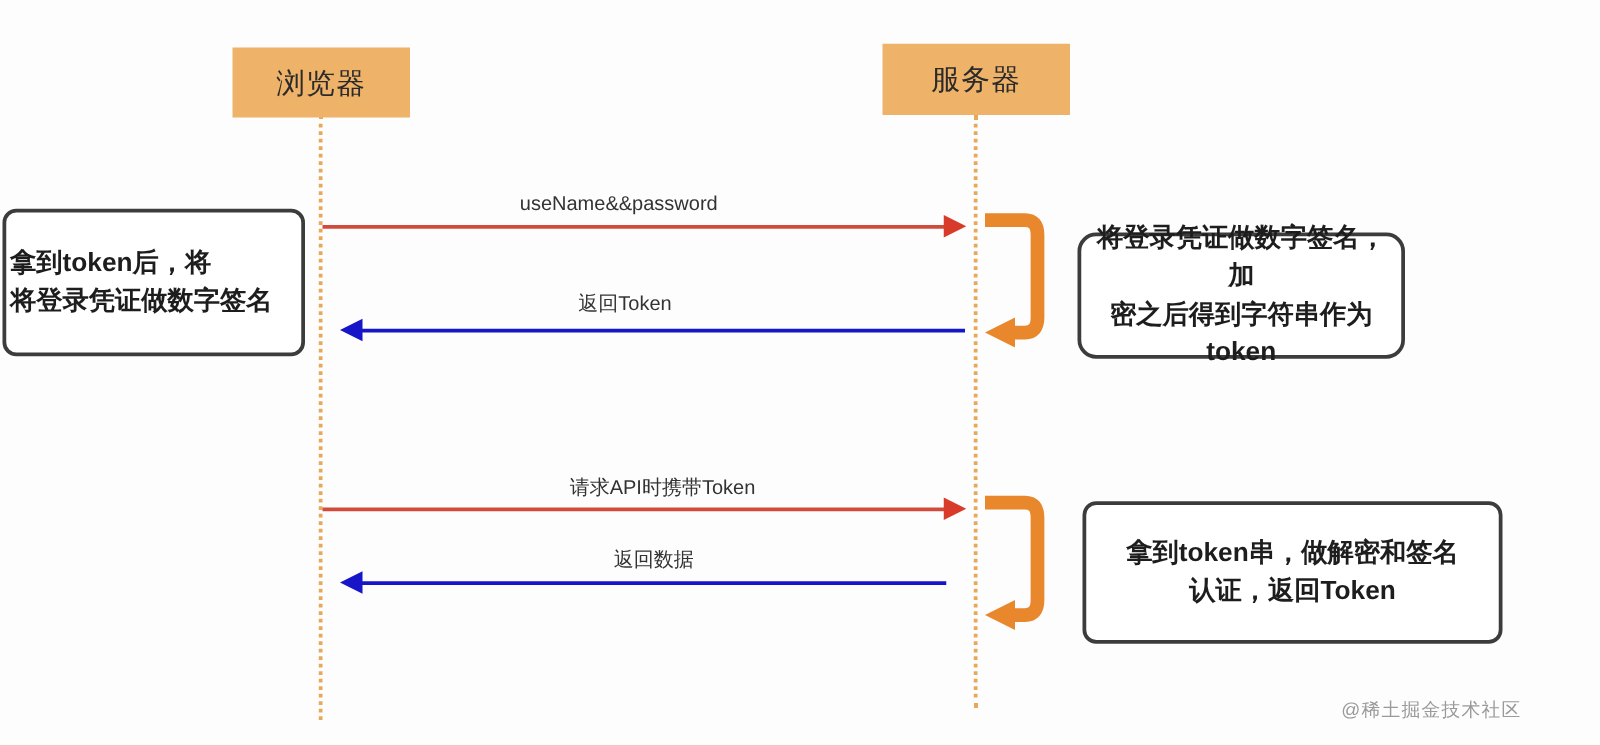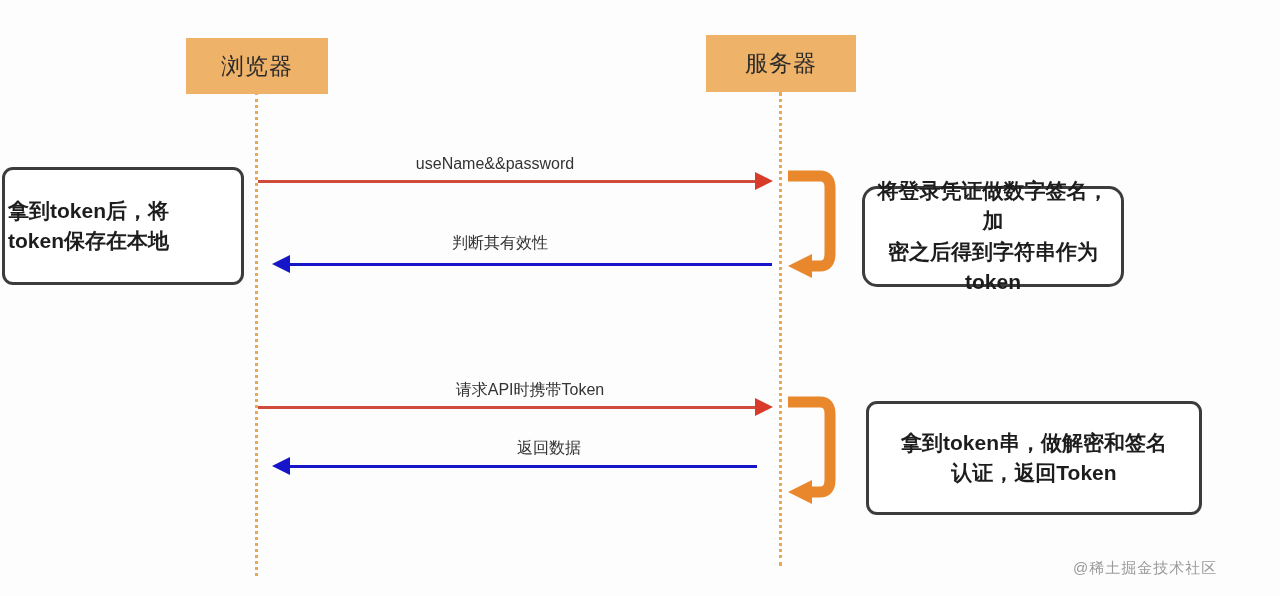--- a/index.html
+++ b/index.html
@@ -126,33 +126,33 @@
   <div class="participant" style="left:706px; top:35px; width:150px; height:57px;">
     <span>服务器</span>
   </div>
 
   <div class="msg-label" style="left:380px; top:155px; width:230px;">useName&amp;&amp;password</div>
   <div class="msg red" style="left:258px; top:180px; width:515px;">
     <div class="shaft" style="width:500px;"></div>
     <div class="head" style="left:497px;"></div>
   </div>
 
-  <div class="msg-label" style="left:415px; top:233px; width:170px;">判断其有效性</div>
+  <div class="msg-label" style="left:415px; top:233px; width:170px;">返回Token</div>
   <div class="msg blue" style="left:272px; top:263px; width:500px;">
     <div class="shaft" style="left:15px; width:485px;"></div>
     <div class="head" style="left:0px;"></div>
   </div>
 
   <div class="msg-label" style="left:410px; top:380px; width:240px;">请求API时携带Token</div>
   <div class="msg red" style="left:258px; top:406px; width:515px;">
     <div class="shaft" style="width:500px;"></div>
     <div class="head" style="left:497px;"></div>
   </div>
 
-  <div class="msg-label" style="left:464px; top:438px; width:170px;">返回数据</div>
+  <div class="msg-label" style="left:438px; top:438px; width:170px;">返回数据</div>
   <div class="msg blue" style="left:272px; top:465px; width:485px;">
     <div class="shaft" style="left:15px; width:470px;"></div>
     <div class="head" style="left:0px;"></div>
   </div>
 
   <div class="selfloop" style="left:784px; top:166px;">
     <svg width="62" height="112" viewBox="0 0 62 112" xmlns="http://www.w3.org/2000/svg">
       <path d="M4 10 L36 10 Q46 10 46 22 L46 88 Q46 100 36 100 L26 100" fill="none" stroke="#e8872b" stroke-width="11" stroke-linecap="butt"></path>
       <path d="M4 100 L28 88 L28 112 Z" fill="#e8872b"></path>
     </svg>
@@ -161,21 +161,21 @@
   <div class="selfloop" style="left:784px; top:392px;">
     <svg width="62" height="112" viewBox="0 0 62 112" xmlns="http://www.w3.org/2000/svg">
       <path d="M4 10 L36 10 Q46 10 46 22 L46 88 Q46 100 36 100 L26 100" fill="none" stroke="#e8872b" stroke-width="11" stroke-linecap="butt"></path>
       <path d="M4 100 L28 88 L28 112 Z" fill="#e8872b"></path>
     </svg>
   </div>
 
   <div class="note left-note" style="left:2px; top:167px; width:242px; height:118px;">
     <div>
       <div>拿到token后，将</div>
-      <div>token保存在本地</div>
+      <div>将登录凭证做数字签名</div>
     </div>
   </div>
 
   <div class="note" style="left:862px; top:186px; width:262px; height:101px;border-radius:15px;">
     <div>
       <div>将登录凭证做数字签名，加</div>
       <div>密之后得到字符串作为token</div>
     </div>
   </div>
 

